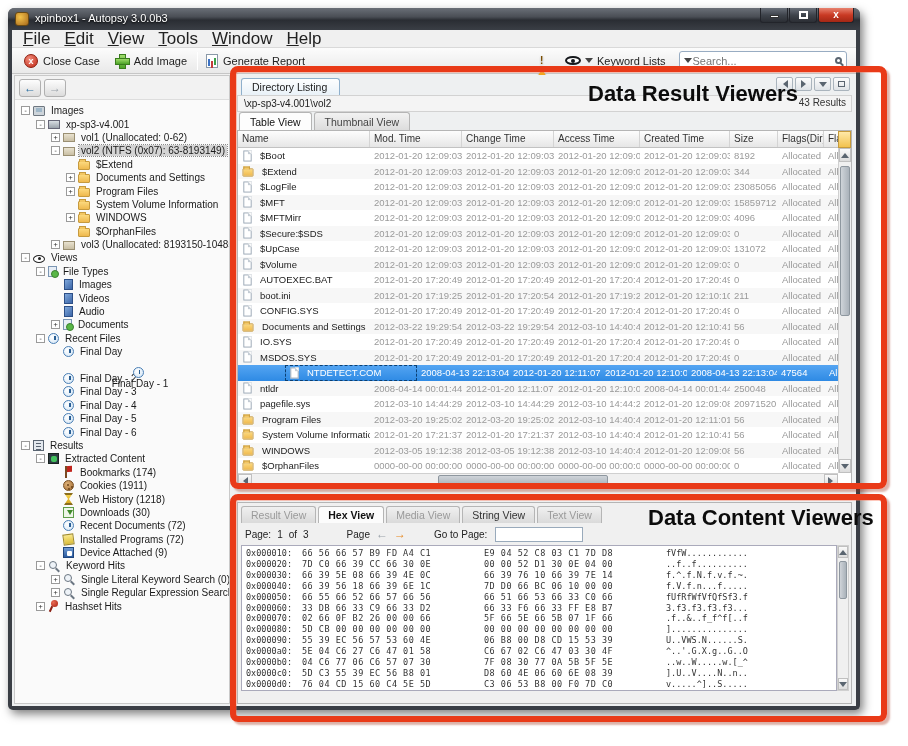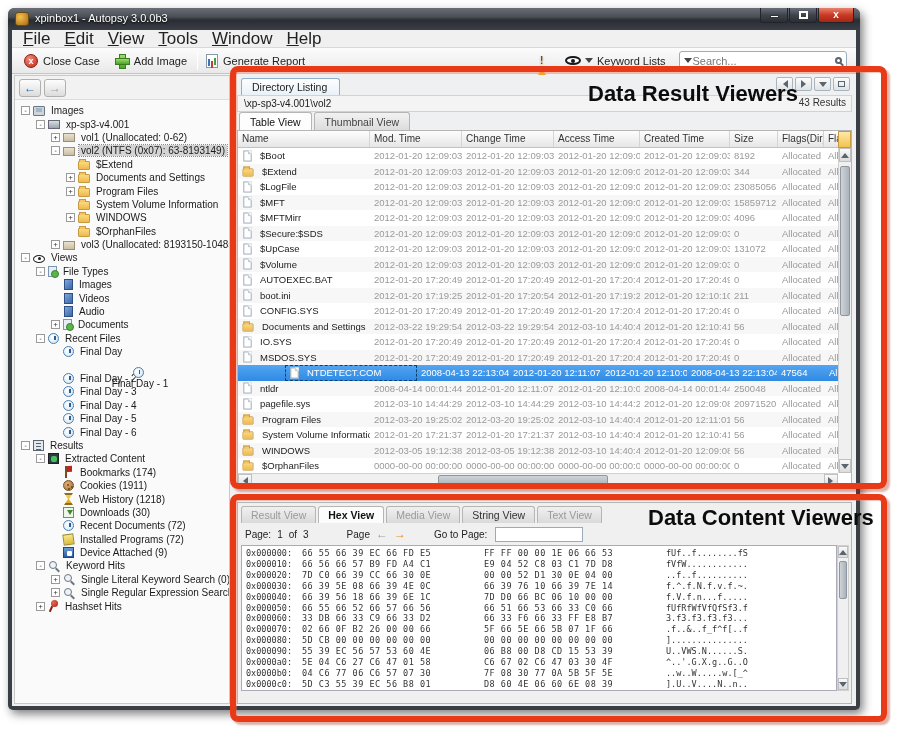--- a/index.html
+++ b/index.html
@@ -768,21 +768,20 @@
             <span>3</span>
             <span style="width:26px;"></span>
             <span class="lbl">Page</span>
             <span class="pn-arrow pn-left">←</span>
             <span class="pn-arrow pn-right">→</span>
             <span style="width:16px;"></span>
             <span class="lbl">Go to Page:</span>
             <input id="goto-input" style="">
           </div>
           <div id="hexbox">
-              <div class="hex-row"><span class="hx-off">0x000000:</span><span class="hx-b">66 55 66 39 EC 66 FD E5</span><span class="hx-b2">FF FF 00 00 1E 06 66 53</span><span class="hx-a">fUf..f........fS</span></div>
               <div class="hex-row"><span class="hx-off">0x000010:</span><span class="hx-b">66 56 66 57 B9 FD A4 C1</span><span class="hx-b2">E9 04 52 C8 03 C1 7D D8</span><span class="hx-a">fVfW............</span></div>
               <div class="hex-row"><span class="hx-off">0x000020:</span><span class="hx-b">7D C0 66 39 CC 66 30 0E</span><span class="hx-b2">00 00 52 D1 30 0E 04 00</span><span class="hx-a">..f..f..........</span></div>
               <div class="hex-row"><span class="hx-off">0x000030:</span><span class="hx-b">66 39 5E 08 66 39 4E 0C</span><span class="hx-b2">66 39 76 10 66 39 7E 14</span><span class="hx-a">f.^.f.N.f.v.f.~.</span></div>
               <div class="hex-row"><span class="hx-off">0x000040:</span><span class="hx-b">66 39 56 18 66 39 6E 1C</span><span class="hx-b2">7D D0 66 BC 06 10 00 00</span><span class="hx-a">f.V.f.n...f.....</span></div>
               <div class="hex-row"><span class="hx-off">0x000050:</span><span class="hx-b">66 55 66 52 66 57 66 56</span><span class="hx-b2">66 51 66 53 66 33 C0 66</span><span class="hx-a">fUfRfWfVfQfSf3.f</span></div>
               <div class="hex-row"><span class="hx-off">0x000060:</span><span class="hx-b">33 DB 66 33 C9 66 33 D2</span><span class="hx-b2">66 33 F6 66 33 FF E8 B7</span><span class="hx-a">3.f3.f3.f3.f3...</span></div>
               <div class="hex-row"><span class="hx-off">0x000070:</span><span class="hx-b">02 66 0F B2 26 00 00 66</span><span class="hx-b2">5F 66 5E 66 5B 07 1F 66</span><span class="hx-a">.f..&amp;..f_f^f[..f</span></div>
               <div class="hex-row"><span class="hx-off">0x000080:</span><span class="hx-b">5D CB 00 00 00 00 00 00</span><span class="hx-b2">00 00 00 00 00 00 00 00</span><span class="hx-a">]...............</span></div>
               <div class="hex-row"><span class="hx-off">0x000090:</span><span class="hx-b">55 39 EC 56 57 53 60 4E</span><span class="hx-b2">06 B8 00 D8 CD 15 53 39</span><span class="hx-a">U..VWS.N......S.</span></div>
               <div class="hex-row"><span class="hx-off">0x0000a0:</span><span class="hx-b">5E 04 C6 27 C6 47 01 58</span><span class="hx-b2">C6 67 02 C6 47 03 30 4F</span><span class="hx-a">^..'.G.X.g..G..O</span></div>

